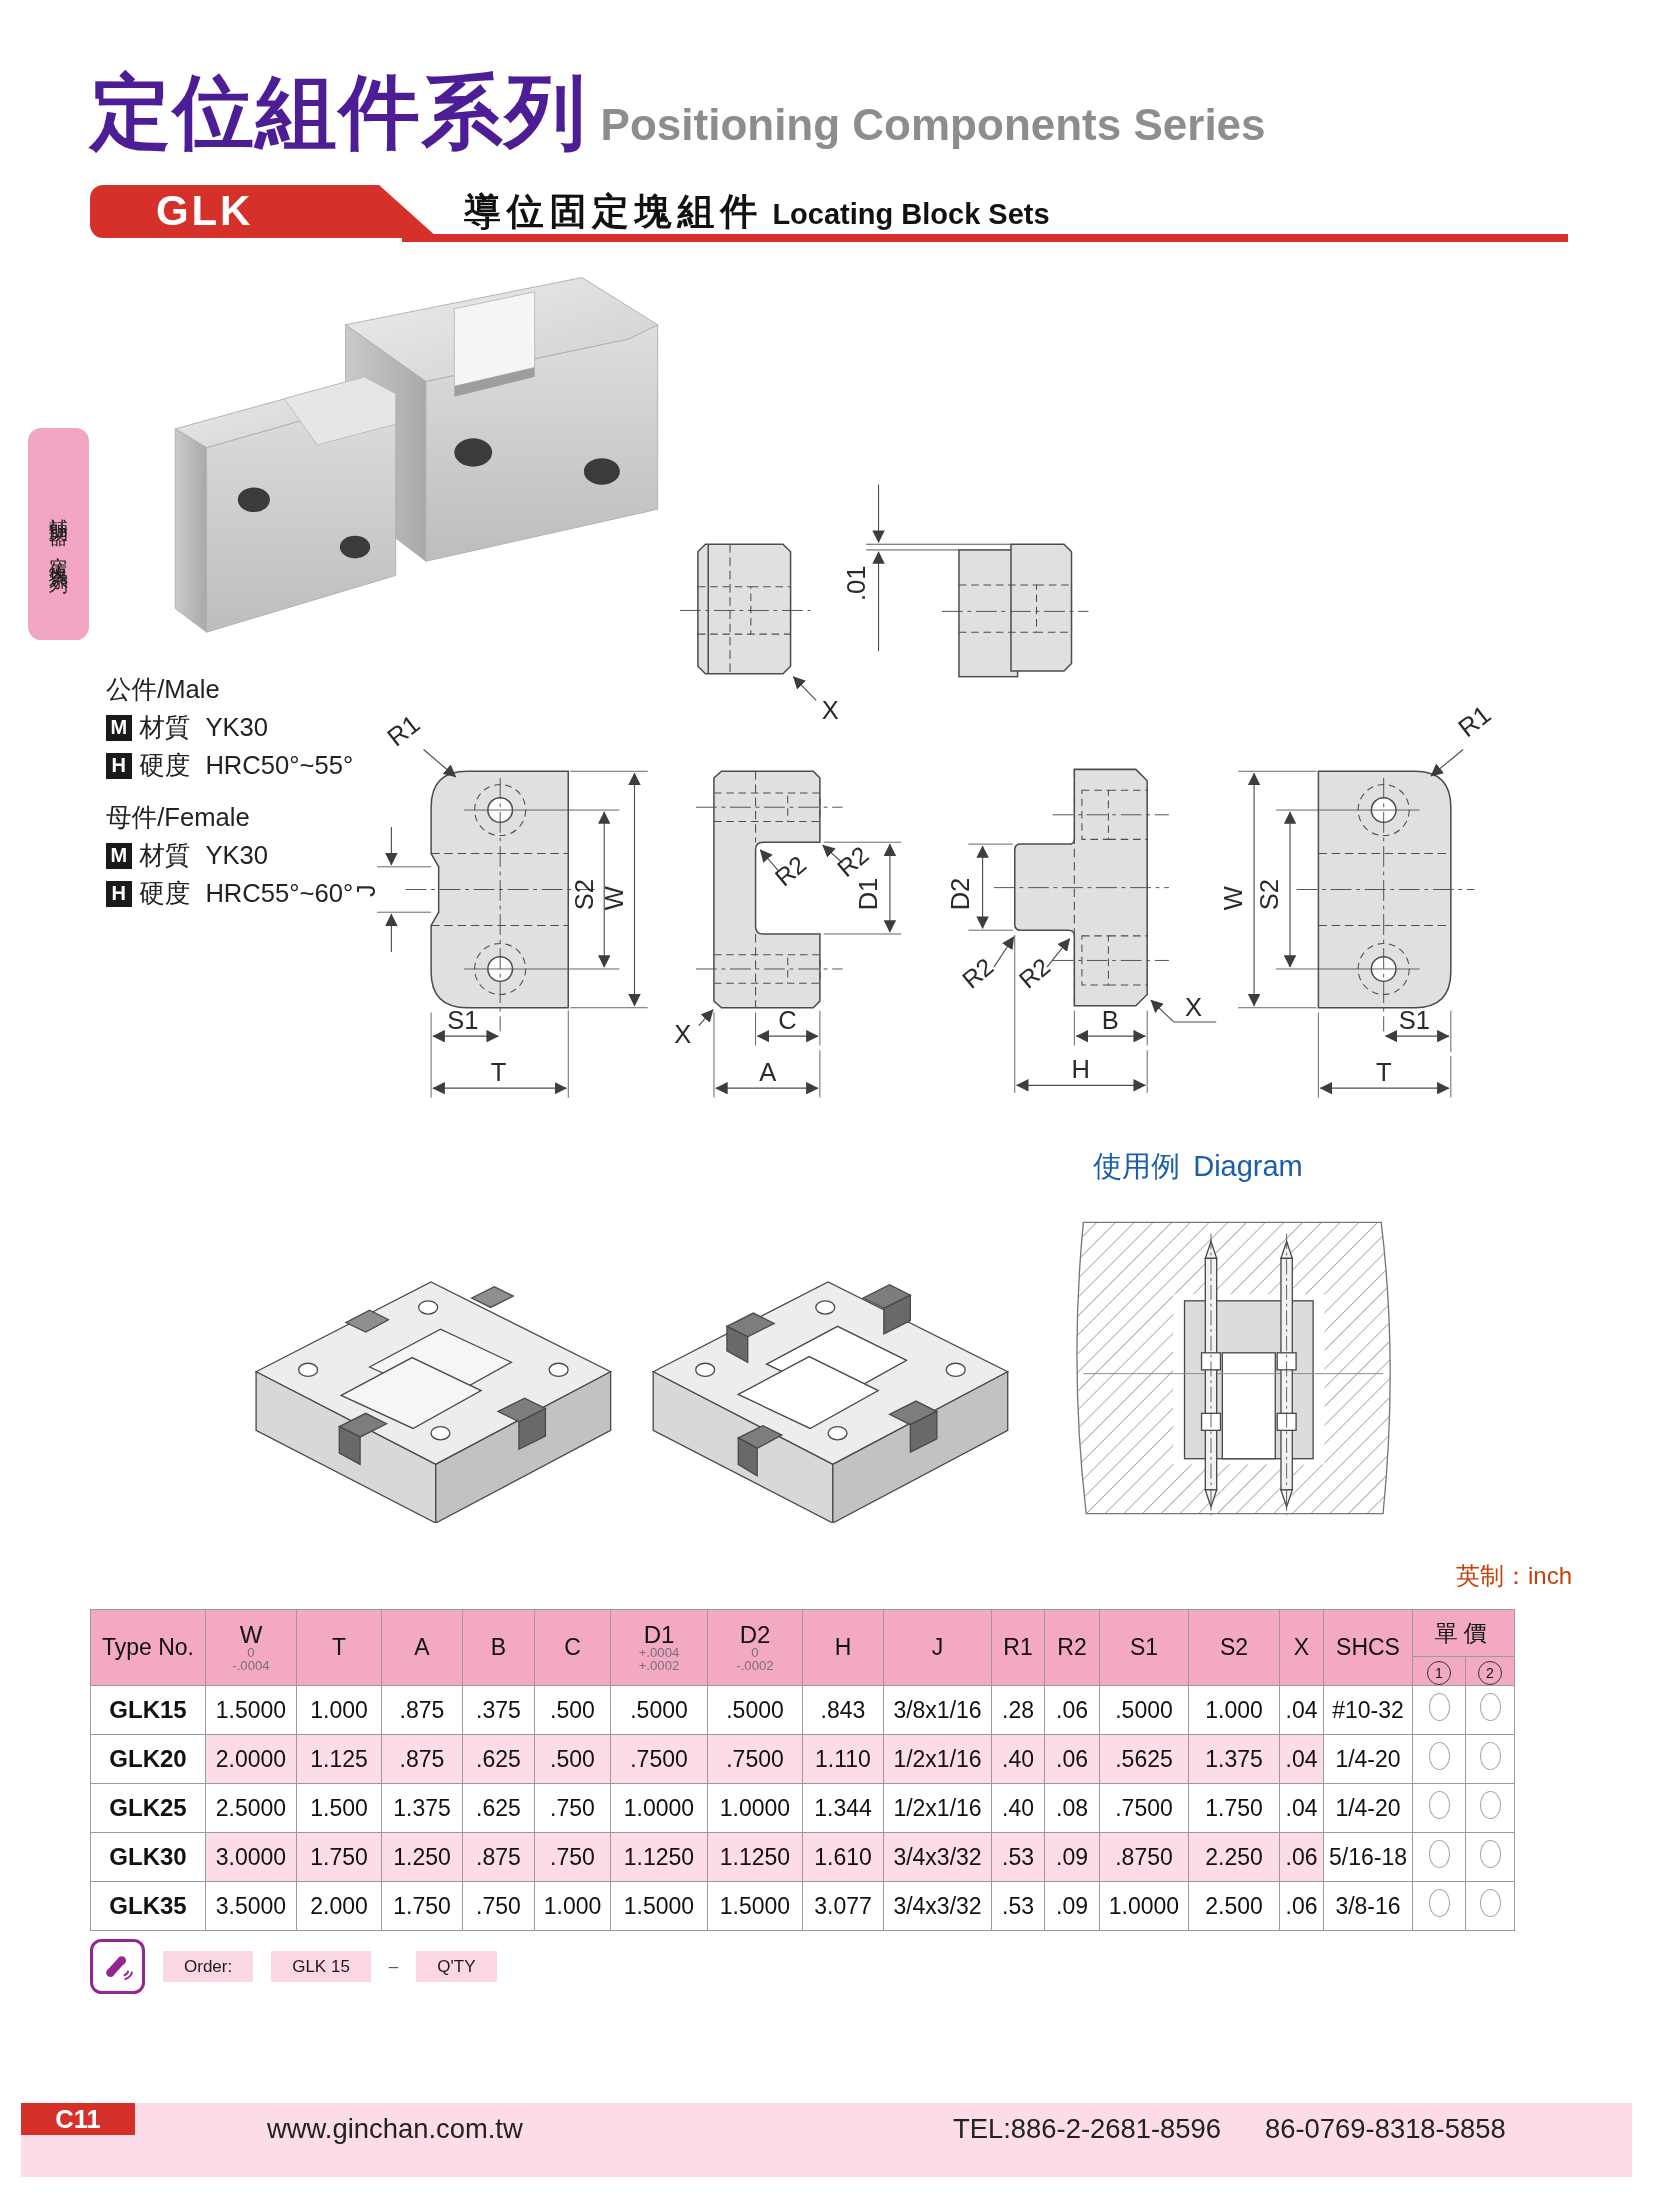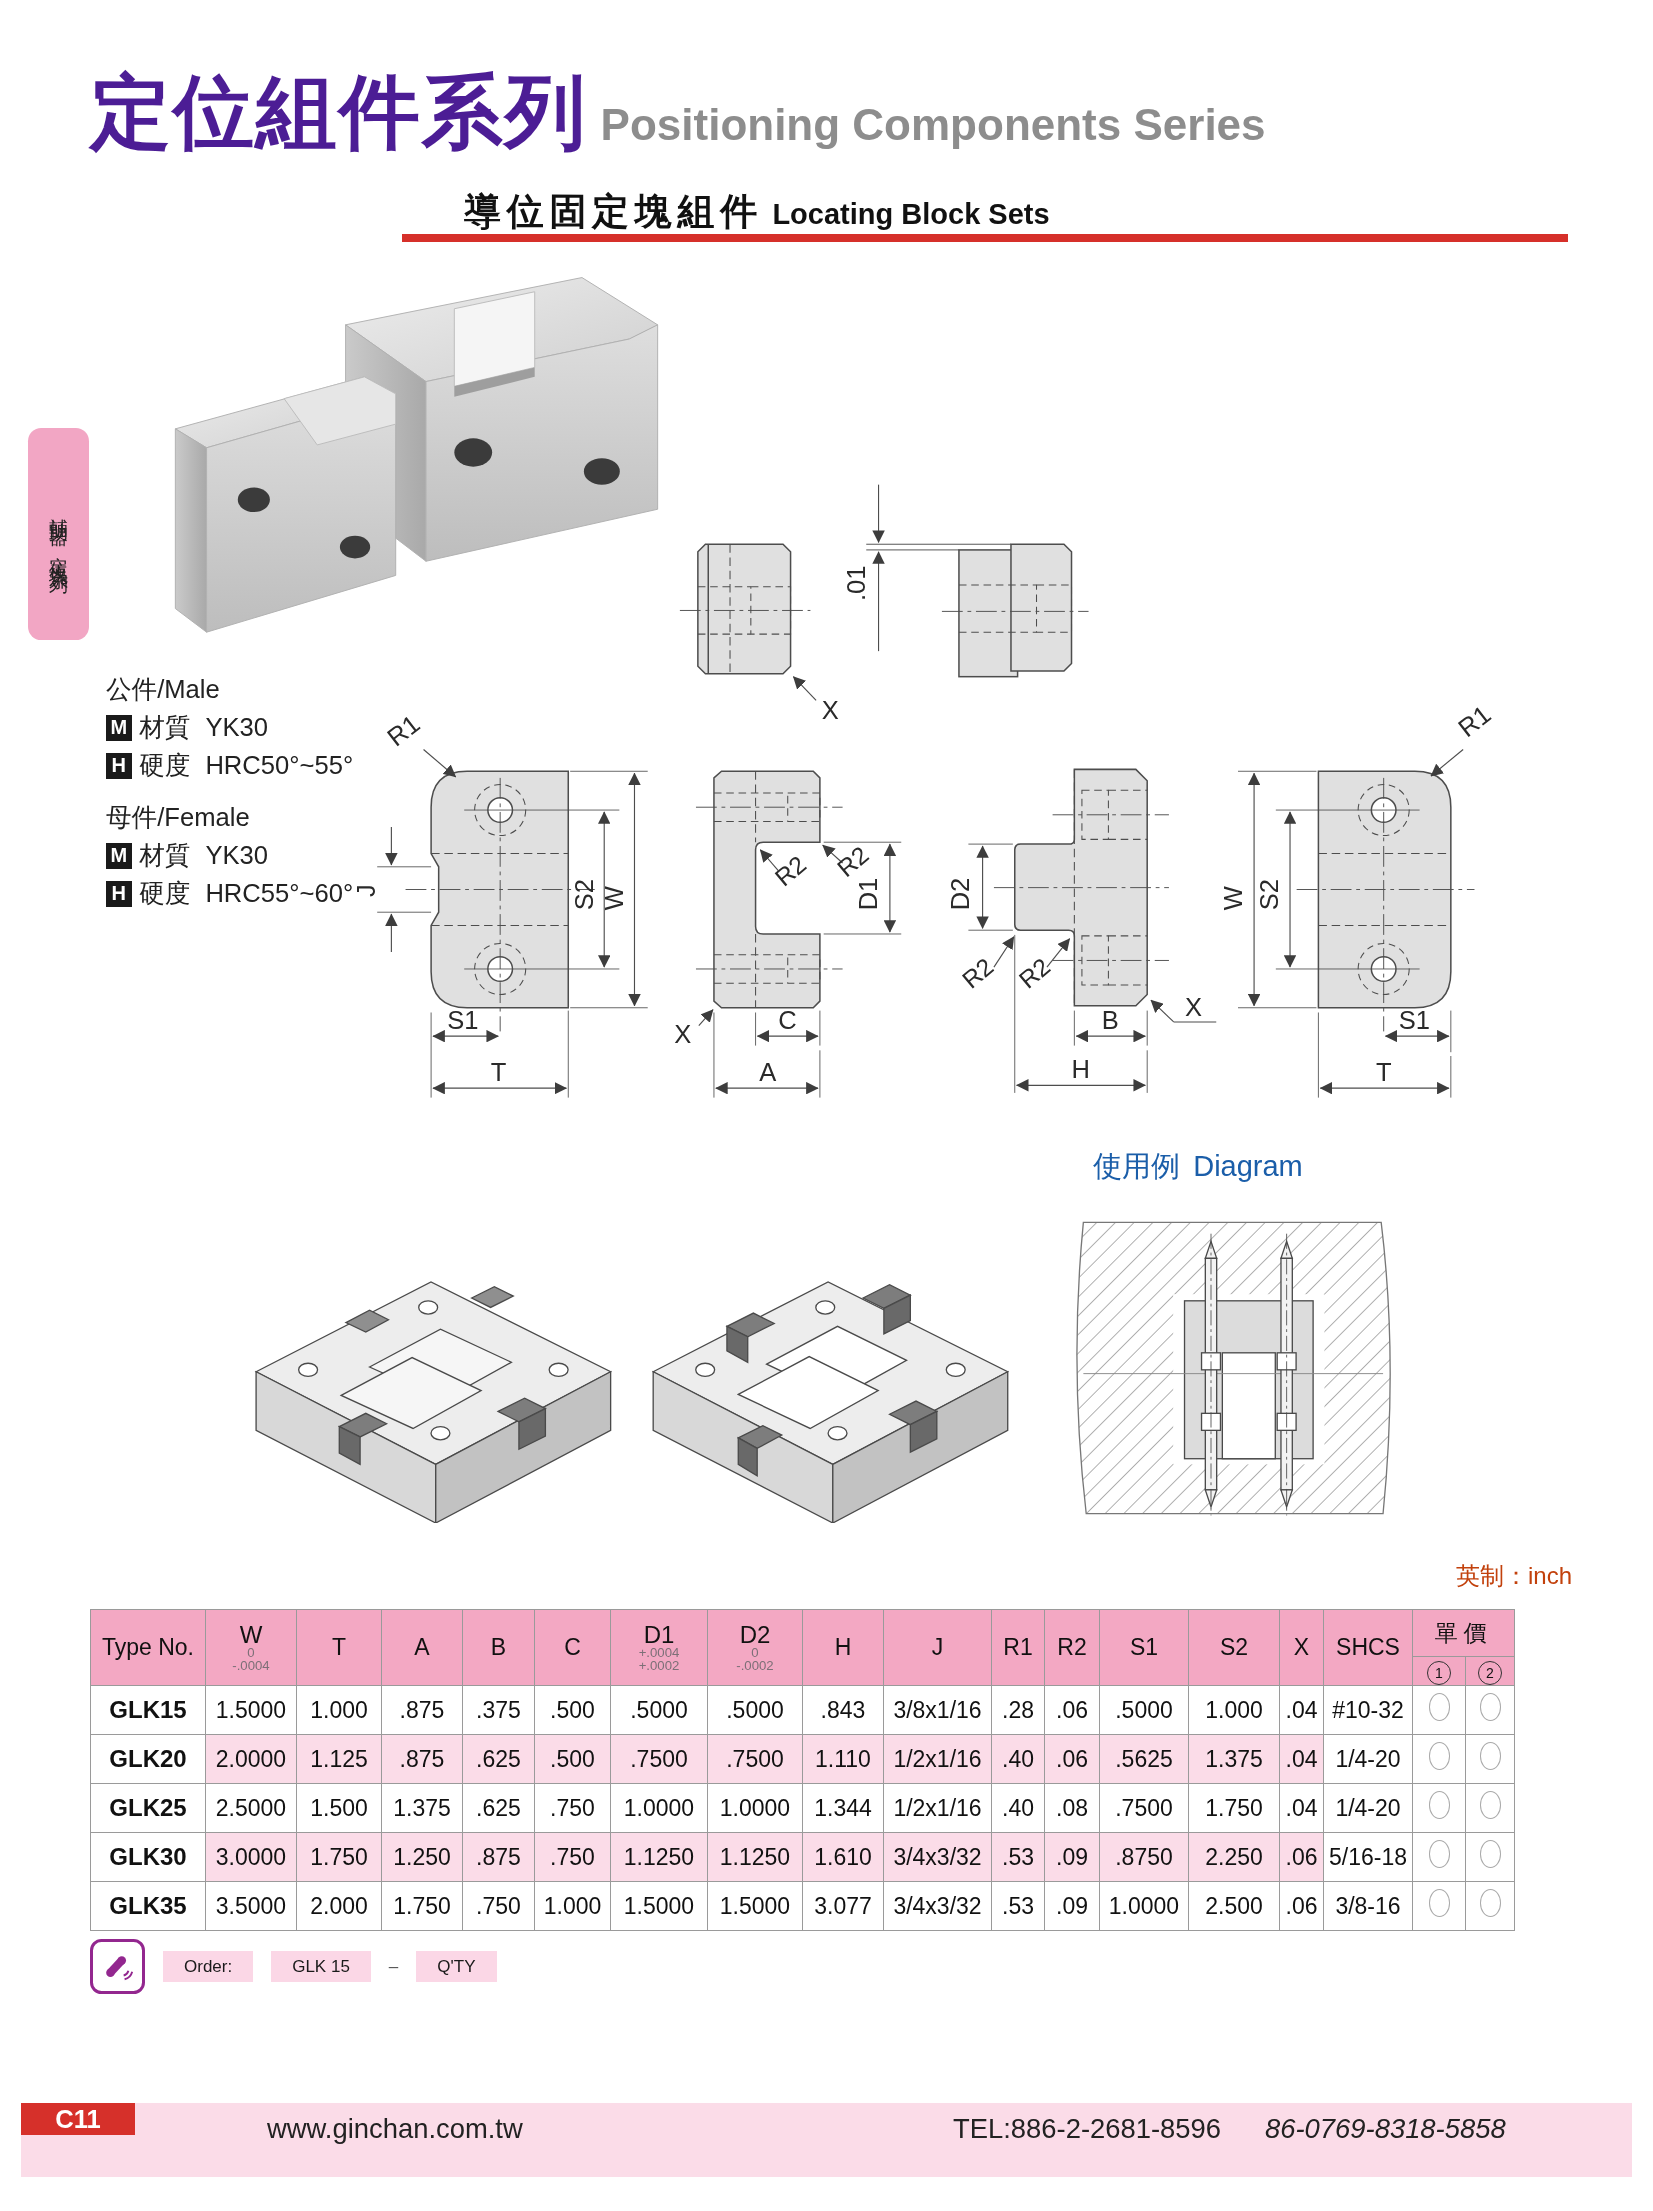--- a/index.html
+++ b/index.html
@@ -65,37 +65,40 @@
                display:flex;align-items:center;justify-content:center;}
   .chip{background:#fbd7e6;padding:5.7px 21px;}
   .order-dash{color:#555;}
 
   
   .footer{position:absolute;left:21px;top:2103px;width:1611px;height:74px;background:#fbdce8;}
   .c11{position:absolute;left:0;top:0;width:114px;height:32px;background:#d6302a;color:#fff;
        font-size:25.6px;font-weight:bold;display:flex;align-items:center;justify-content:center;}
   .site{position:absolute;left:246px;top:9.5px;font-size:27.4px;color:#222;text-decoration:none;}
   .tels{position:absolute;left:932px;top:9.5px;font-size:27.4px;color:#222;white-space:nowrap;}
-  .tels .t2{margin-left:44px;font-style:italic;}
+  .tels .t2{margin-left:44px;}
 
   
   .abs{position:absolute;}
   svg text{font-family:"Liberation Sans","DejaVu Sans",sans-serif;}
 </style>
 </head>
 <body>
 
 <div class="page">
 
   <div class="hdr">
     <span class="title-zh">定位組件系列</span><span class="title-en">Positioning Components Series</span>
   </div>
 
   <div class="glk-band">
     <div class="glk-underline"></div>
+    <div class="glk-badge">
+      <span>GLK</span>
+    </div>
     <div class="series-text">
       <span class="series-zh">導位固定塊組件</span><span class="series-en">Locating Block Sets</span>
     </div>
   </div>
 
   <div class="side-tab">輔助器、定位塊系列</div>
 
   <svg class="abs" style="left:142px;top:235px;" width="549" height="435" viewBox="0 0 580 460">
     <defs>
       <linearGradient id="gA" x1="0" y1="0" x2="1" y2="1">

